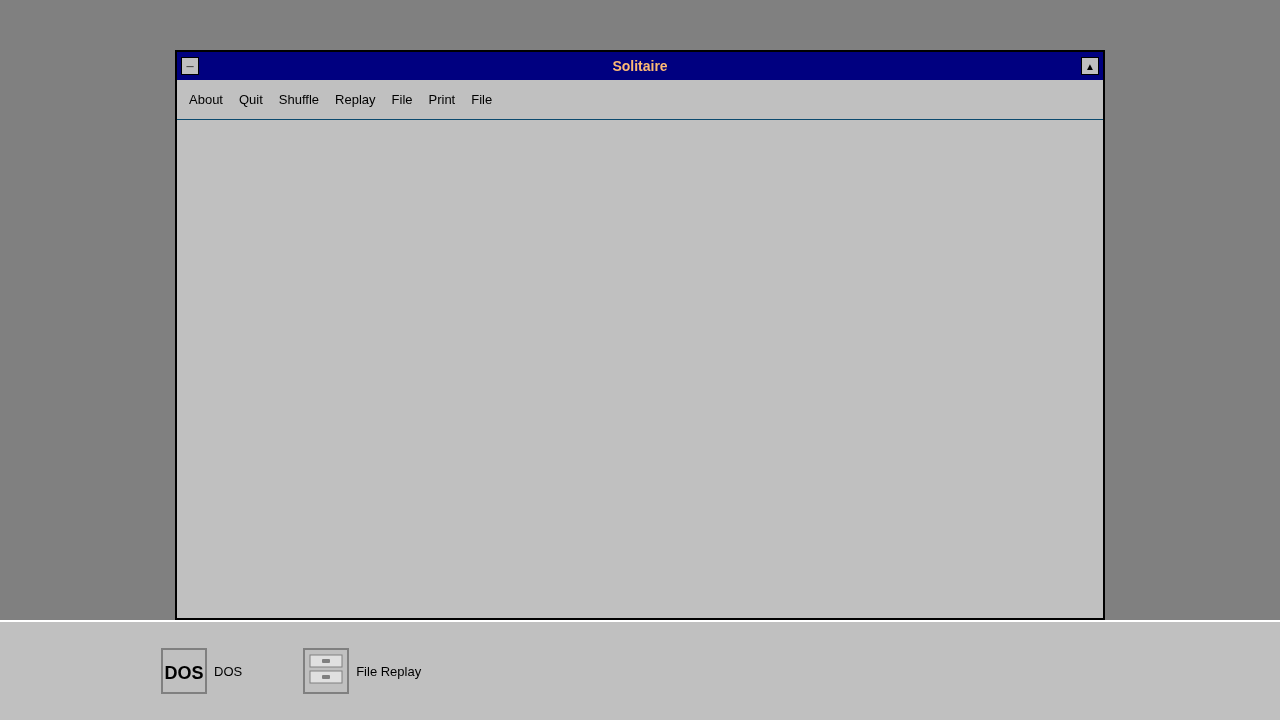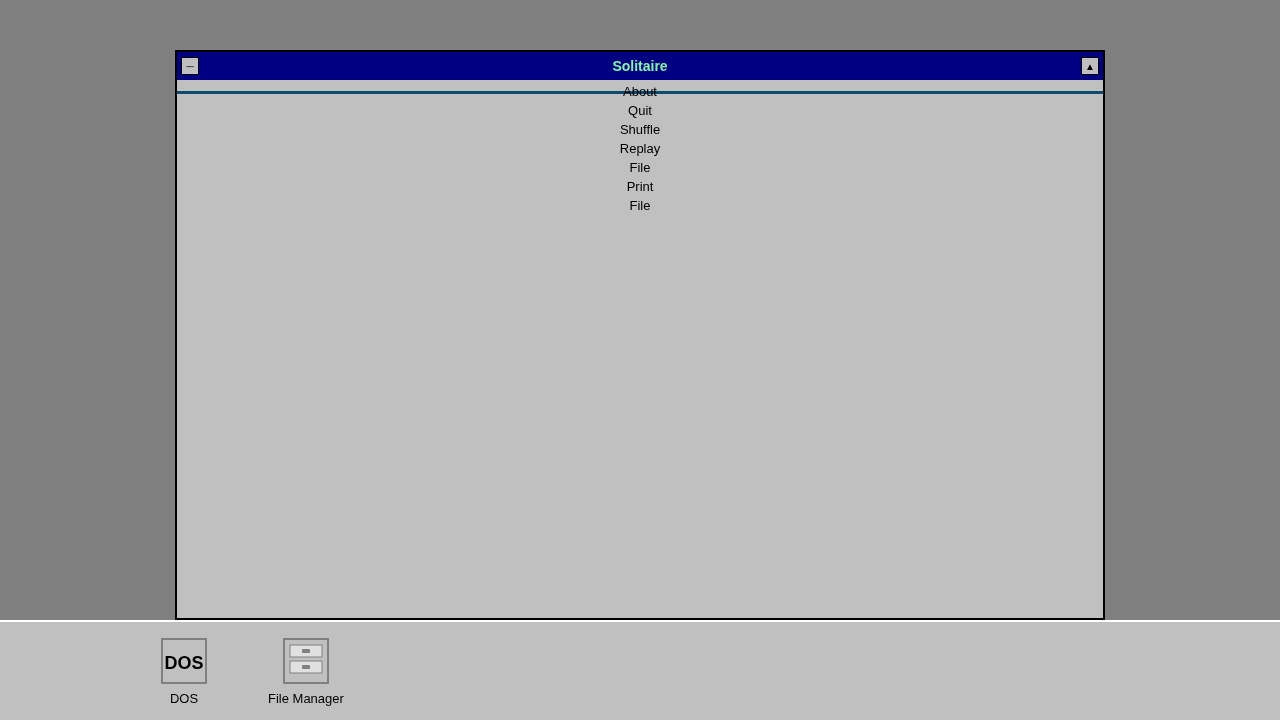--- a/index.html
+++ b/index.html
@@ -53,21 +53,21 @@
       height: 18px;
       display: flex;
       align-items: center;
       justify-content: center;
       font-size: 10px;
       cursor: pointer;
       color: #000;
     }
 
     .title-text {
-      color: #86efac;
+      color: #fdba74;
       font-size: 14px;
       font-weight: bold;
       flex: 1;
       text-align: center;
     }
 
     .max-btn {
       background: #c0c0c0;
       border: 1px solid #000;
       width: 18px;
@@ -75,27 +75,26 @@
       display: flex;
       align-items: center;
       justify-content: center;
       font-size: 10px;
       cursor: pointer;
       color: #000;
     }
 
     .menu-bar {
       background: #c0c0c0;
-      border-bottom: 3px solid #0c4a6e;
+      border-bottom: 1px solid #0c4a6e;
       display: flex;
       gap: 0;
       padding: 2px 4px;
-      height: 14px;
-      align-items: center;
-      flex-direction: column;
+      height: 40px;
+      align-items: center;
     }
 
     .menu-item {
       padding: 2px 8px;
       font-size: 13px;
       cursor: pointer;
       color: #000;
     }
 
     .game-area {
@@ -116,21 +115,21 @@
       border-top: 2px solid #fff;
       display: flex;
       align-items: center;
       justify-content: flex-start;
       padding: 10px 160px;
       gap: 60px;
     }
 
     .taskbar-item {
       display: flex;
-      flex-direction: column;
+      flex-direction: row;
       align-items: center;
       gap: 6px;
       cursor: pointer;
       justify-content: center;
     }
 
     .taskbar-item-label {
       font-size: 13px;
       color: #000;
     }
@@ -294,18 +293,18 @@
 
     <div class="taskbar-item">
       <svg width="48" height="48" viewBox="0 0 48 48">
         <rect x="2" y="2" width="44" height="44" fill="#c0c0c0" stroke="#808080" stroke-width="2"></rect>
 
         <rect x="8" y="8" width="32" height="12" fill="#e0e0e0" stroke="#808080" stroke-width="1"></rect>
         <rect x="20" y="12" width="8" height="4" fill="#808080" rx="1"></rect>
         <rect x="8" y="24" width="32" height="12" fill="#e0e0e0" stroke="#808080" stroke-width="1"></rect>
         <rect x="20" y="28" width="8" height="4" fill="#808080" rx="1"></rect>
       </svg>
-      <span class="taskbar-item-label">File Manager</span>
+      <span class="taskbar-item-label">File Replay</span>
     </div>
 
   </div>
 
 </div>
 
 </body></html>

